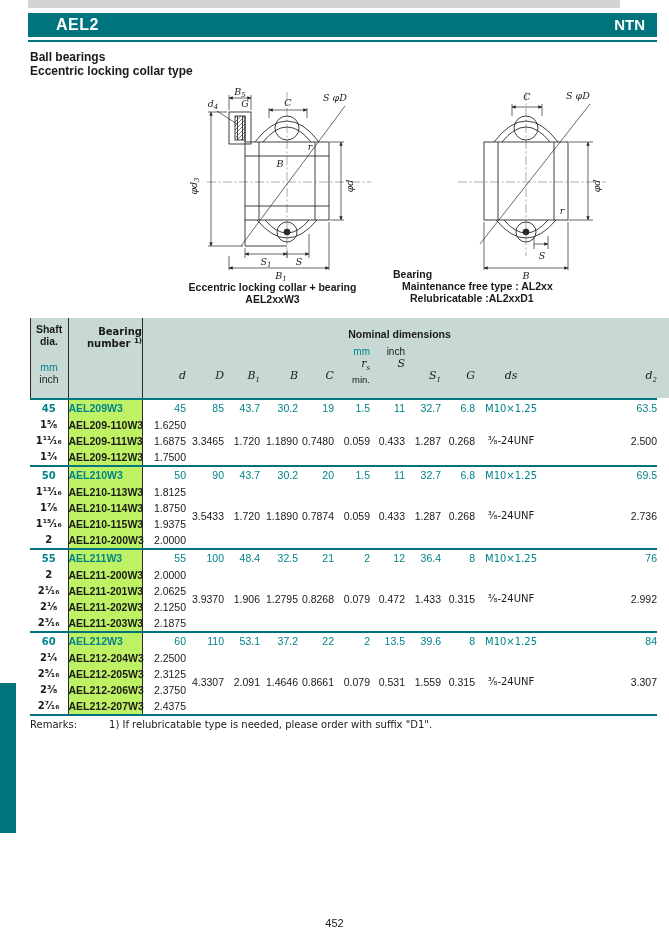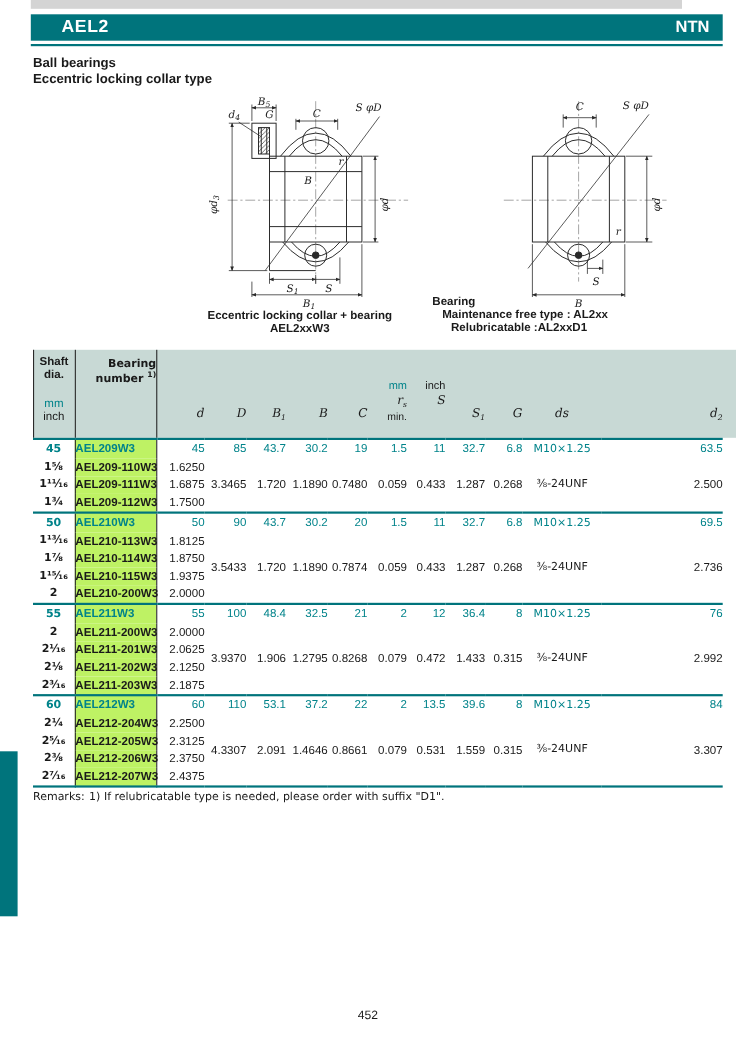--- a/index.html
+++ b/index.html
@@ -29,21 +29,21 @@
   .stack3{display:flex;flex-direction:column;line-height:12px;}
   table.spec{position:absolute;left:30px;top:398px;width:627px;border-collapse:collapse;
              font-size:10.5px;border-bottom:2px solid #00747c;table-layout:fixed;}
   table.spec td{padding:0;height:16px;line-height:16px;white-space:nowrap;}
   tr.mrow td{border-top:2px solid #00747c;height:17px;line-height:17px;color:#00838a;}
   td.shaftc{text-align:center;border-right:1px solid #2a2a2a;font-weight:bold;font-family:"DejaVu Sans",sans-serif;font-size:10px;}
   td.bearc{background:#bef264;border-right:1px solid #2a2a2a;padding-left:7px;font-weight:bold;text-align:left;}
   td.num{text-align:right;padding-right:5px;}
   td.dsc{text-align:center;font-family:"DejaVu Sans",sans-serif;font-size:10px;}
   td.last{text-align:right;padding-right:58px;}
-  .remarks{left:30px;top:719px;font-size:10px;line-height:12px;display:flex;font-family:"DejaVu Sans",sans-serif;}
+  .remarks{left:30px;top:719px;font-size:10px;line-height:12px;display:flex;font-family:"DejaVu Sans",sans-serif;gap:28px;}
   .remarks .rl{margin-right:4px;}
   .pageno{left:0;top:917px;width:669px;text-align:center;font-size:11px;}
   .sidebar{left:0;top:683px;width:16px;height:150px;background:#00747c;}
 </style>
 </head>
 <body>
 
 <div id="page">
 
   <div class="abs gray-strip"></div>
@@ -192,20 +192,21 @@
       <div>dia.</div>
     </div>
     <div class="hcell" style="left:0;top:43px;width:38px;text-align:center;line-height:12px">
       <div class="teal-t">mm</div>
       <div>inch</div>
     </div>
     <div class="hcell" style="left:38px;top:8px;width:74px;text-align:right;font-weight:bold;font-family:'DejaVu Sans',sans-serif;font-size:10px">
       <span>Bearing number</span>
       <sup style="font-size:7px">1)</sup>
     </div>
+    <div class="hcell" style="left:112px;top:10px;width:515px;text-align:center;font-weight:bold">Nominal dimensions</div>
 
     <div class="hcell stack3" style="left:112px;top:40px;width:44px;text-align:right;padding-right:14px">
         <span>&nbsp;</span>
         <span class="sym"><span>d</span></span>
       </div>
     <div class="hcell stack3" style="left:156px;top:40px;width:38px;text-align:right;padding-right:12px">
         <span>&nbsp;</span>
         <span class="sym"><span>D</span></span>
       </div>
     <div class="hcell stack3" style="left:194px;top:40px;width:36px;text-align:right;padding-right:10px">

